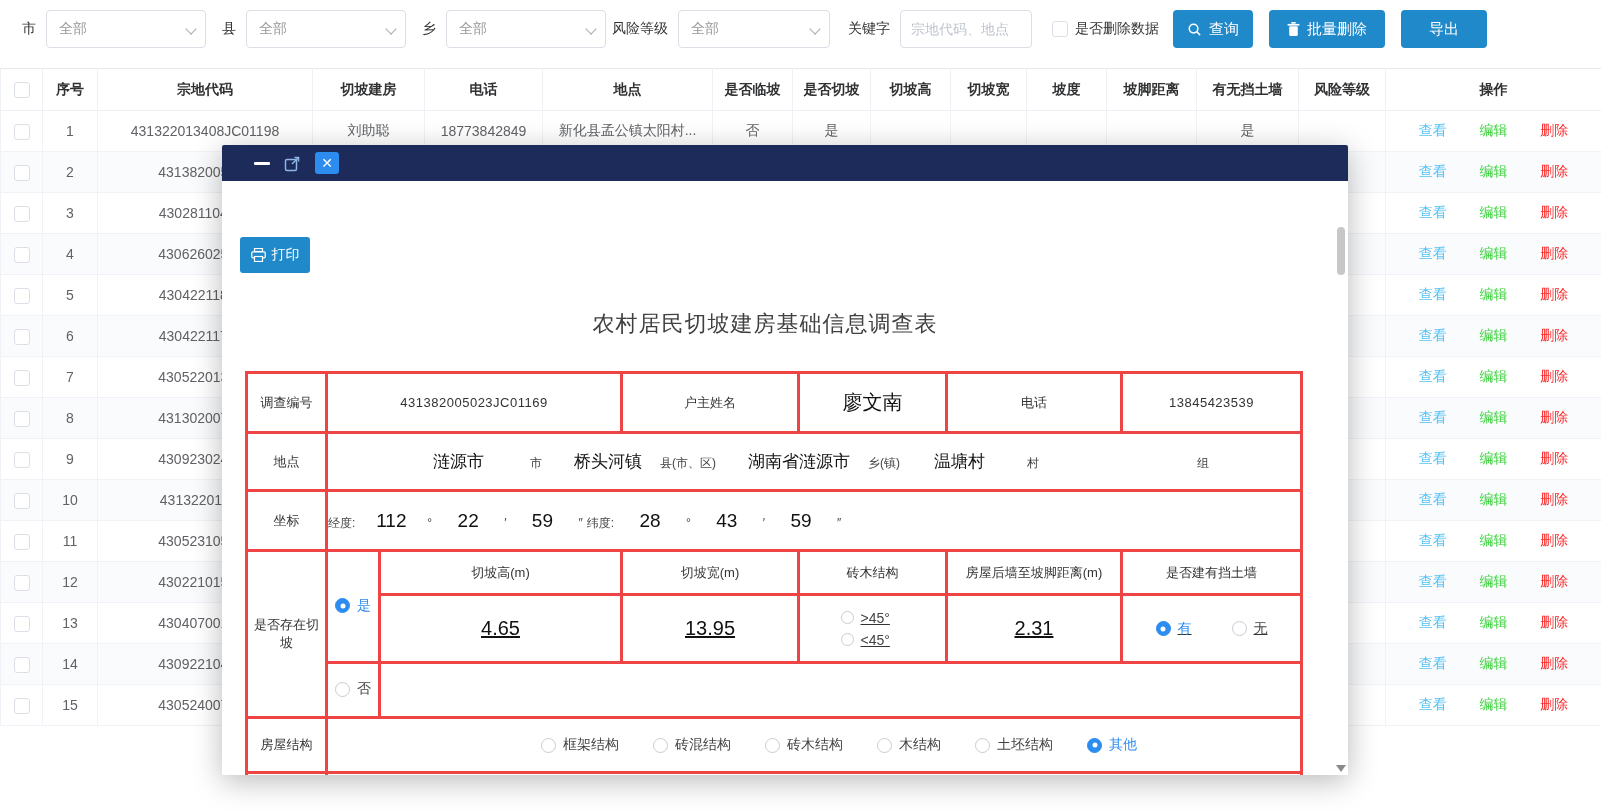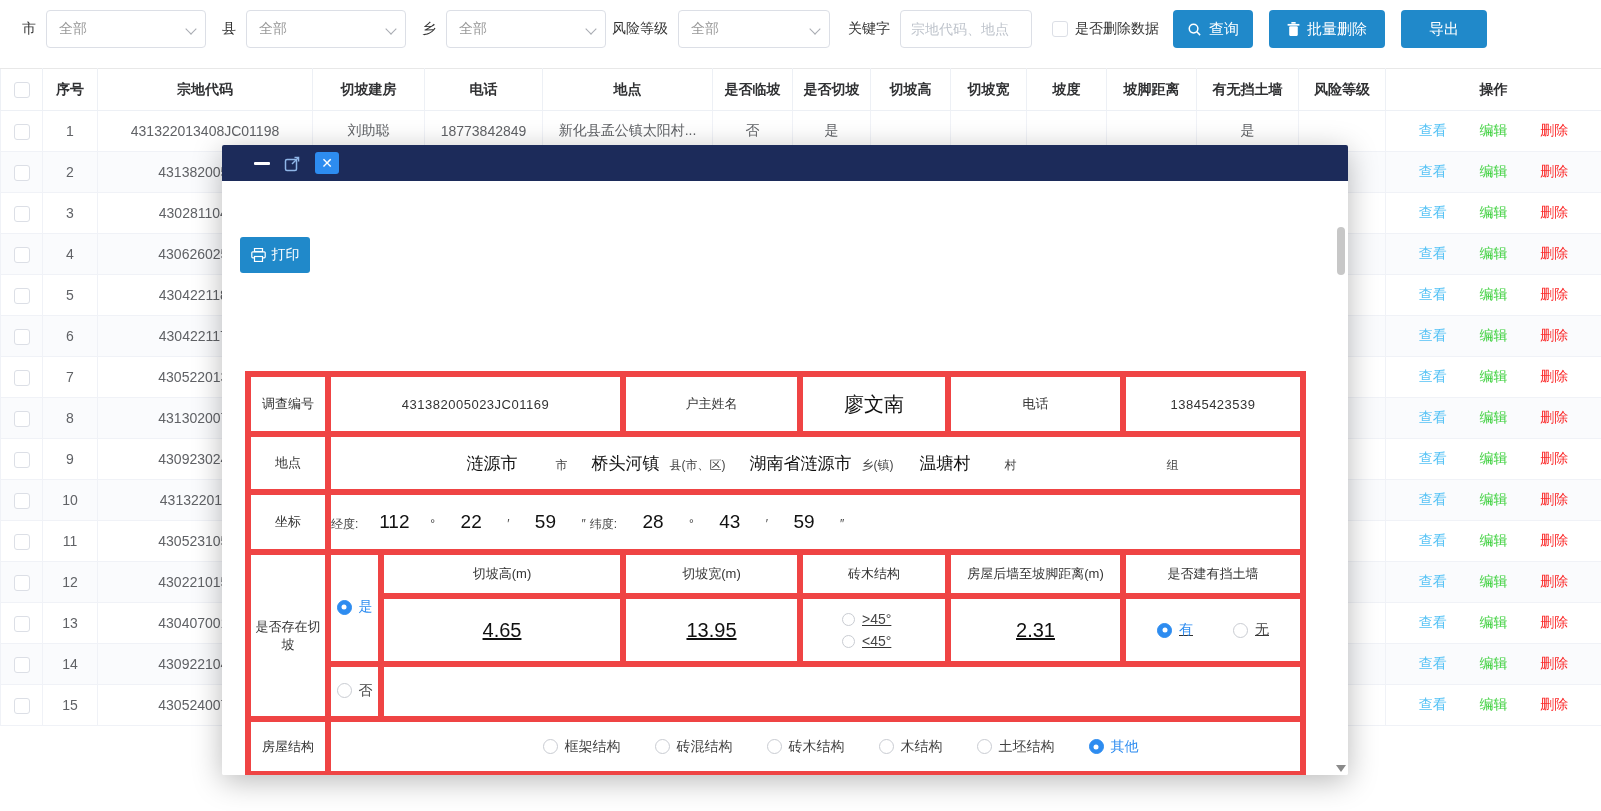--- a/index.html
+++ b/index.html
@@ -55,28 +55,28 @@
   .tab { font-size:14px; padding:0 2px 12px; margin-right:52px; cursor:pointer; color:#515a6e; }
   .tab.active { color:#2d8cf0; border-bottom:2px solid #2d8cf0; }
 
   .print-btn { position:absolute; left:18px; top:56px; width:70px; height:36px; background:#2089ca;
        color:#fff; border:none; border-radius:3px; font-size:14px; display:flex; align-items:center;
        justify-content:center; gap:6px; cursor:pointer; font-family:inherit; }
   .form-title { position:absolute; left:0; right:40px; top:128px; text-align:center; font-size:22px;
        color:#404040; font-weight:500; letter-spacing:1px; }
 
   table.form { position:absolute; left:23px; top:190px; width:1055px; border-collapse:collapse; table-layout:fixed; }
-  table.form td { border:6px solid #ef4444; font-size:13px; color:#333; text-align:center; vertical-align:middle; background:#fff; }
+  table.form td { border:3px solid #ef4444; font-size:13px; color:#333; text-align:center; vertical-align:middle; background:#fff; }
   td.lbl { background:#dbe9f6; }
   .bigval { font-size:21px; color:#111; letter-spacing:.5px; }
   tr.rA td { height:60px; } tr.rB td { height:58px; } tr.rC td { height:60px; }
   tr.rDh td { height:44px; } tr.rDv td { height:68px;text-decoration:underline; } tr.rDn td { height:55px; }
   tr.rE td { height:55px; } tr.rF td { height:56px; }
 
-  .loc-line { display:flex; align-items:baseline; justify-content:center; gap:10px; padding:0 10px; }
+  .loc-line { display:flex; align-items:baseline; justify-content:center; gap:18px; padding:0 10px; }
   .loc-val { font-size:17px; color:#111; margin-left:14px; }
   .loc-suf { font-size:12px; color:#444; }
   .coord-line { display:flex; align-items:baseline; justify-content:flex-start; gap:4px; }
   .coord-lab { font-size:12px; color:#444; }
   .coord-num { font-size:19px; color:#111; width:64px; text-align:center; }
   .coord-sym { font-size:12px; color:#444; }
 
   .radio { width:15px; height:15px; border-radius:50%; border:1px solid #c9ccd2; background:#fff;
        display:inline-block; flex:0 0 auto; cursor:pointer; position:relative; }
   .radio.sm { width:13px; height:13px; }
@@ -571,20 +571,21 @@
 
     <button class="print-btn">
       <svg width="15" height="14" viewBox="0 0 15 14">
         <rect x="3.5" y="0.5" width="8" height="3" fill="none" stroke="#fff" stroke-width="1.2"></rect>
         <rect x="0.8" y="3.8" width="13.4" height="6" rx="1" fill="none" stroke="#fff" stroke-width="1.2"></rect>
         <rect x="3.5" y="8.5" width="8" height="5" fill="#2089ca" stroke="#fff" stroke-width="1.2"></rect>
       </svg>
       <span>打印</span>
     </button>
 
+    <div class="form-title">农村居民切坡建房基础信息调查表</div>
 
     <table class="form">
       <colgroup>
         <col style="width:80px">
           <col style="width:53px">
           <col style="width:242px">
           <col style="width:177px">
         <col style="width:148px">
           <col style="width:175px">
           <col style="width:180px">

